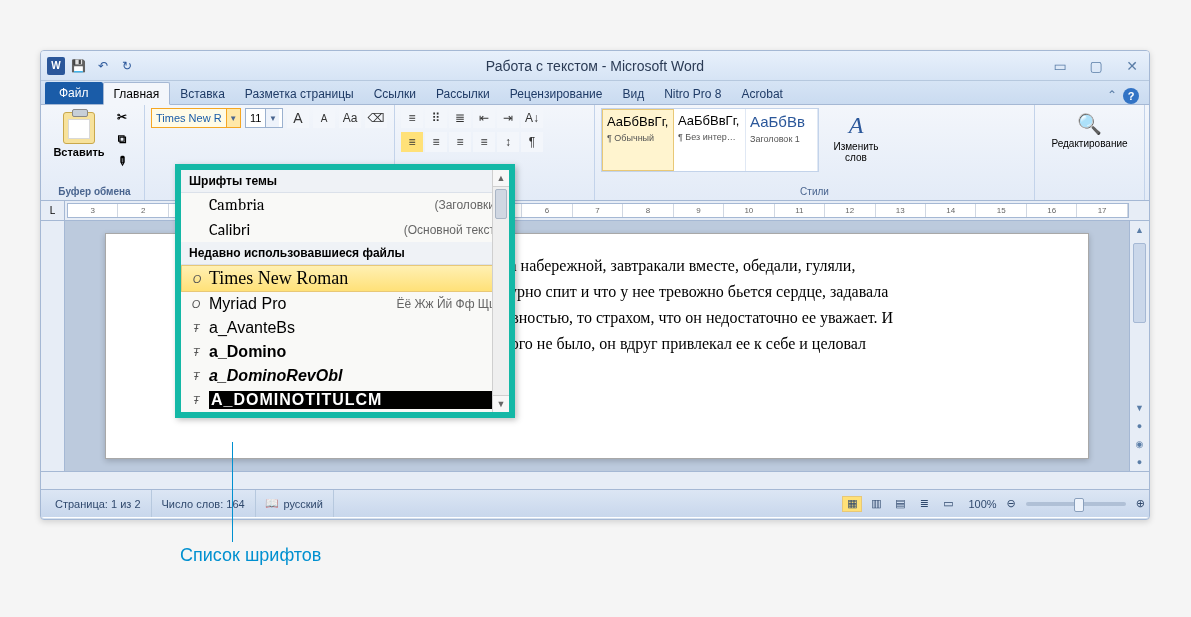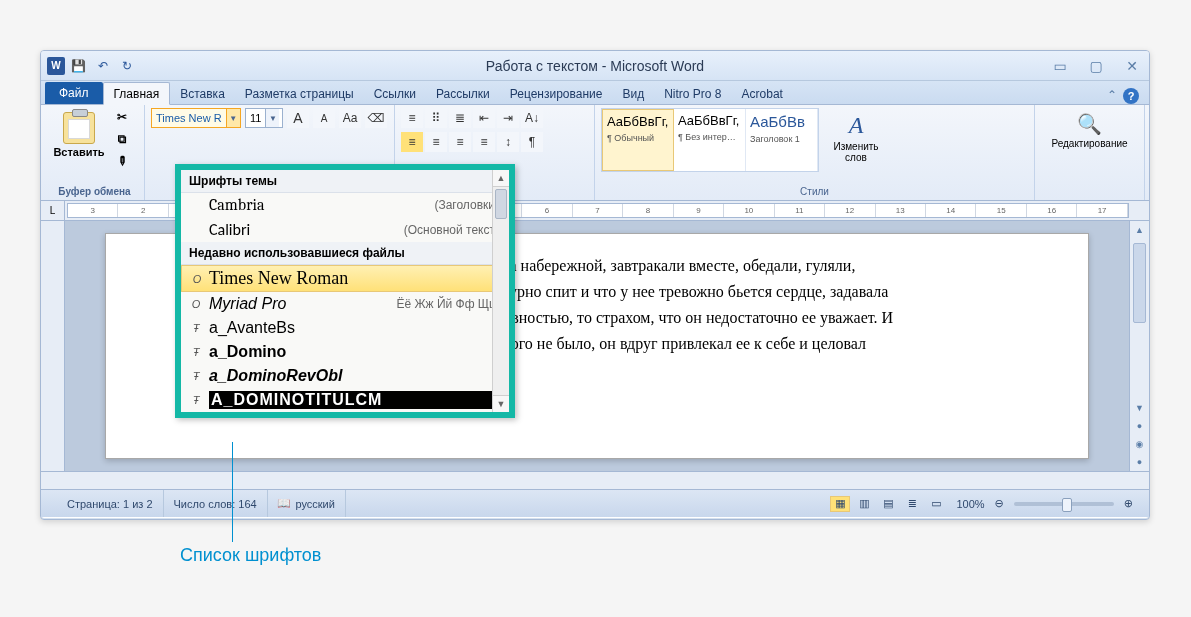--- a/index.html
+++ b/index.html
@@ -294,21 +294,21 @@
       display: flex; align-items: center;
     }
 
     
     .statusbar {
       height: 28px;
       background: linear-gradient(#dce6f4, #c8d7ec);
       border-top: 1px solid #a5b8d4;
       display: flex; align-items: center;
       font-size: 11px; color: #30496d;
-      padding: 0 16px;
+      padding: 0 4px;
       gap: 0;
     }
     .sb-cell { padding: 0 10px; border-right: 1px solid #b6c8de; height: 100%; display: flex; align-items: center; gap: 4px; }
     .sb-right { margin-left: auto; display: flex; align-items: center; gap: 4px; }
     .view-btn { width: 20px; height: 16px; display: inline-flex; align-items: center; justify-content: center; border: 1px solid transparent; }
     .view-btn.active { background: #ffe178; border-color: #e8c877; }
     .zoom-slider {
       width: 100px; height: 4px; background: #b0c0d6; position: relative; border-radius: 2px;
       margin: 0 6px;
     }
@@ -549,21 +549,21 @@
     <span class="fd-name" style="font-family:Calibri,sans-serif;">Calibri</span>
     <span class="fd-hint">(Основной текст)</span>
   </div>
   <div class="fd-section-label">Недавно использовавшиеся файлы</div>
   <div class="fd-item hover">
     <span class="fd-glyph">O</span>
     <span class="fd-name" style="font-family:'Times New Roman',serif;font-size:18px;">Times New Roman</span>
   </div>
   <div class="fd-item">
     <span class="fd-glyph">O</span>
-    <span class="fd-name" style="font-family:sans-serif;font-style:italic;">Myriad Pro</span>
+    <span class="fd-name" style="font-family:sans-serif;">Myriad Pro</span>
     <span class="fd-hint">Ёё Жж Йй Фф Щщ</span>
   </div>
   <div class="fd-item">
     <span class="fd-glyph">Ŧ</span>
     <span class="fd-name" style="font-family:sans-serif;">a_AvanteBs</span>
   </div>
   <div class="fd-item">
     <span class="fd-glyph">Ŧ</span>
     <span class="fd-name" style="font-family:sans-serif;font-weight:bold;">a_Domino</span>
   </div>

